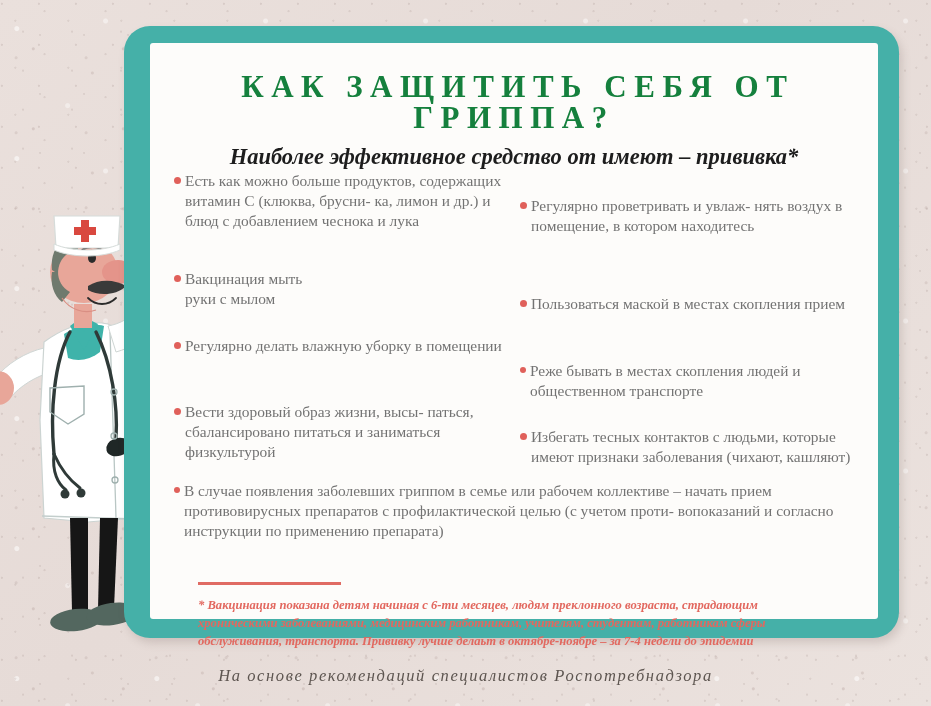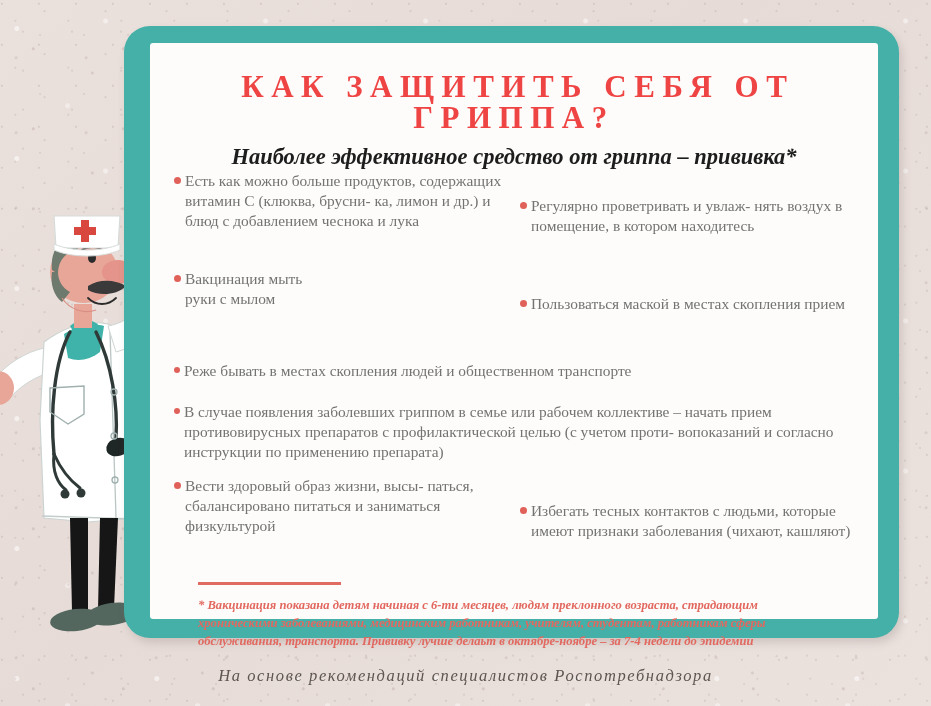--- a/index.html
+++ b/index.html
@@ -65,21 +65,21 @@
     bottom: 19px;
     background: #fdfcfa;
     border-radius: 3px;
   }
 
   
   #title {
     margin: 0;
     padding: 28px 0 0 0;
     text-align: center;
-    color: #ef4444;
+    color: #15803d;
     font-family: "Liberation Serif", serif;
     font-size: 31px;
     font-weight: 700;
     letter-spacing: 7.5px;
     line-height: 1;
     text-indent: 7.5px;
   }
   #subtitle {
     margin: 0;
     padding: 13px 0 0 0;
@@ -252,21 +252,21 @@
     <path d="M108 398 L 126 398 L 122 488 L 106 490 Z" fill="#161616"></path>
 
     <ellipse cx="84" cy="500" rx="26" ry="11" fill="#53675f" transform="rotate(-6 84 500)"></ellipse>
     <ellipse cx="120" cy="494" rx="26" ry="11" fill="#53675f" transform="rotate(-8 120 494)"></ellipse>
   </svg>
 
   <div id="card-frame">
     <div id="card-inner">
 
       <h1 id="title">КАК ЗАЩИТИТЬ СЕБЯ ОТ ГРИППА?</h1>
-      <h2 id="subtitle">Наиболее эффективное средство от гриппа – прививка*</h2>
+      <h2 id="subtitle">Наиболее эффективное средство от имеют – прививка*</h2>
 
       <div id="content">
 
         <div class="row r1">
           <div class="col-left">
             <div class="bullet">
               <span class="dot"></span>
               <span class="btext">Есть как можно больше продуктов, содержащих витамин С (клюква, брусни- ка, лимон и др.) и блюд с добавлением чеснока и лука</span>
             </div>
           </div>
@@ -291,50 +291,56 @@
           </div>
           <div class="col-right">
             <div class="bullet">
               <span class="dot"></span>
               <span class="btext">Пользоваться маской в местах скопления прием</span>
             </div>
           </div>
         </div>
 
         <div class="row r3">
+          <div class="col-left">
+            <div class="bullet">
+              <span class="dot"></span>
+              <span class="btext">Регулярно делать влажную уборку в помещении</span>
+            </div>
+          </div>
           <div class="col-right">
             <div class="bullet">
               <span class="dot sm"></span>
               <span class="btext">Реже бывать в местах скопления людей и общественном транспорте</span>
+            </div>
+          </div>
+        </div>
+
+        <div class="row r4">
+          <div class="col-left">
+            <div class="bullet">
+              <span class="dot"></span>
+              <span class="btext">Вести здоровый образ жизни, высы- паться, сбалансировано питаться и заниматься физкультурой</span>
+            </div>
+          </div>
+          <div class="col-right">
+            <div class="bullet">
+              <span class="dot"></span>
+              <span class="btext">Избегать тесных контактов с людьми, которые имеют признаки заболевания (чихают, кашляют)</span>
             </div>
           </div>
         </div>
 
         <div class="row r5">
           <div class="bullet full-bullet">
             <span class="dot sm"></span>
             <span class="btext">В случае появления заболевших гриппом в семье или рабочем коллективе – начать прием противовирусных препаратов с профилактической целью (с учетом проти- вопоказаний и согласно инструкции по применению препарата)</span>
           </div>
         </div>
 
-        <div class="row r4">
-          <div class="col-left">
-            <div class="bullet">
-              <span class="dot"></span>
-              <span class="btext">Вести здоровый образ жизни, высы- паться, сбалансировано питаться и заниматься физкультурой</span>
-            </div>
-          </div>
-          <div class="col-right">
-            <div class="bullet">
-              <span class="dot"></span>
-              <span class="btext">Избегать тесных контактов с людьми, которые имеют признаки заболевания (чихают, кашляют)</span>
-            </div>
-          </div>
-        </div>
-
         <div id="divider"></div>
         <div id="footnote">* Вакцинация показана детям начиная с 6-ти месяцев, людям преклонного возраста, страдающим хроническими заболеваниями, медицинским работникам, учителям, студентам, работникам сферы обслуживания, транспорта. Прививку лучше делаьт в октябре-ноябре – за 7-4 недели до эпидемии</div>
 
       </div>
     </div>
   </div>
 
   <div id="caption">На основе рекомендаций специалистов Роспотребнадзора</div>
 
 </div>

